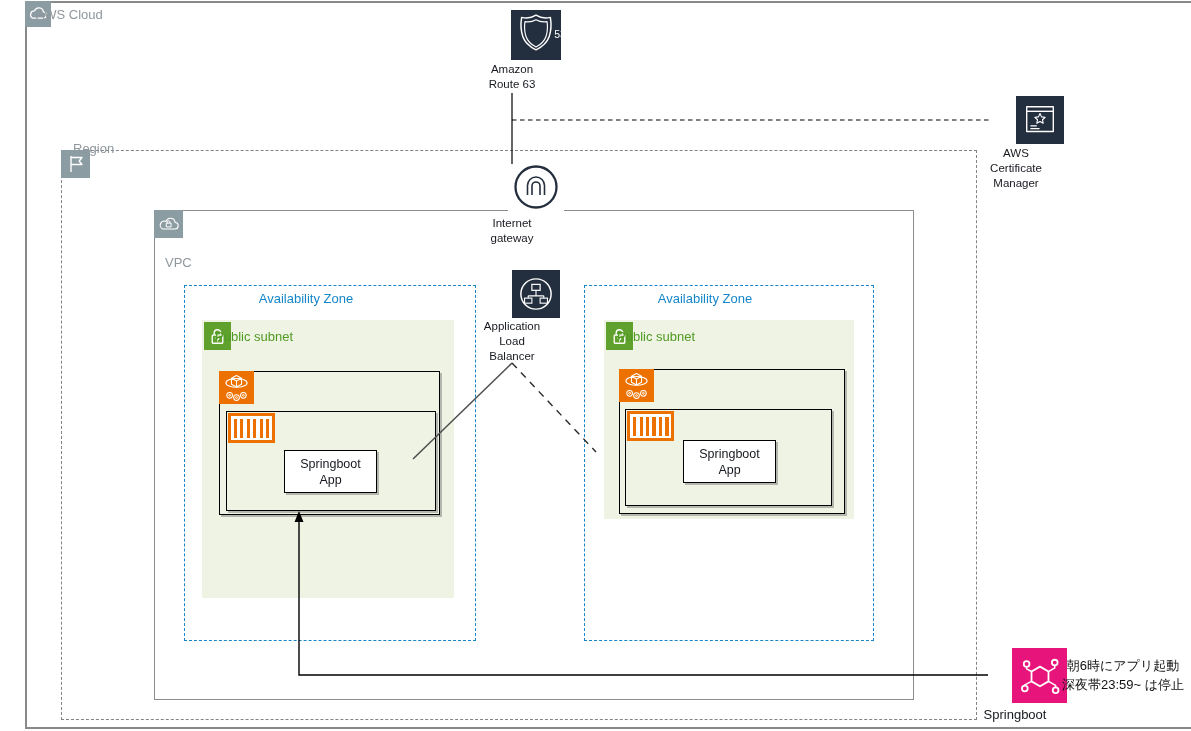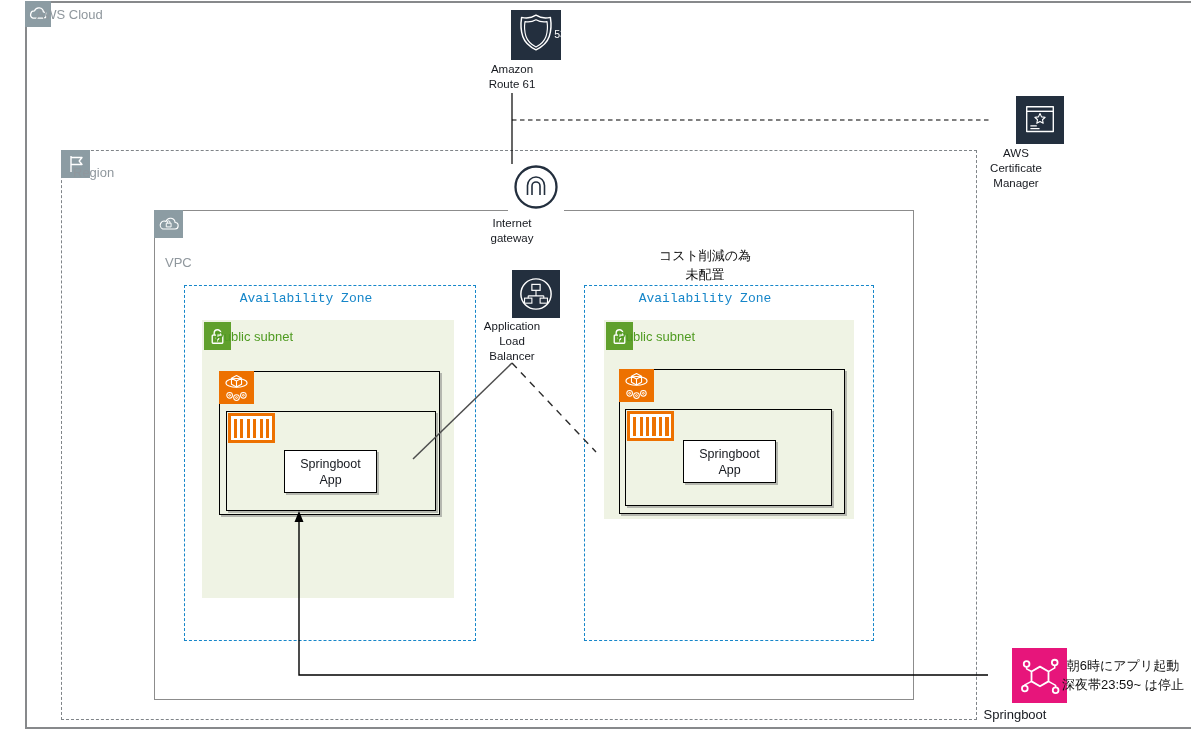--- a/index.html
+++ b/index.html
@@ -8,21 +8,21 @@
   .abs{position:absolute;box-sizing:border-box;margin-left:24px;}
   .caption{position:absolute;text-align:center;font-size:11.5px;line-height:15px;color:#16191F;white-space:pre-line;}
   .grp-label{position:absolute;font-size:13px;color:#8F979D;white-space:pre-line;}
   .icon-dark{background:#232F3E;display:flex;align-items:center;justify-content:center;}
   .icon-gray{background:#8C9CA3;display:flex;align-items:center;justify-content:center;}
   .icon-green{background:#60A02C;display:flex;align-items:center;justify-content:center;}
   .icon-orange{background:#ED7100;display:flex;align-items:center;justify-content:center;}
   .icon-pink{background:#E7157B;display:flex;align-items:center;justify-content:center;}
   .blackbox{border:1.4px solid #000;box-shadow:2px 2px 0 rgba(110,110,110,0.45);}
   .az{border:1px dashed #1686C9;}
-  .az-label{position:absolute;text-align:center;font-size:13px;color:#1686C9;font-family:Liberation Mono, monospace;}
+  .az-label{position:absolute;text-align:center;font-size:13px;color:#1686C9;}
   .subnet{background:#EFF3E4;}
   .subnet-label{position:absolute;font-size:13px;color:#4F9B21;}
   .note{position:absolute;font-size:13px;line-height:19px;color:#111;white-space:pre-line;text-align:center;}
   .springboot{background:#fff;text-align:center;font-size:12.5px;line-height:16px;padding-top:5px;white-space:pre-line;}
   svg{display:block;}
   #wires{position:absolute;left:0;top:0;z-index:60;pointer-events:none;}
   .stripes{position:absolute;left:2.5px;top:2.5px;right:2.5px;bottom:2.5px;
            background:repeating-linear-gradient(90deg,#ED7100 0 3px,#fff 3px 6.5px);}
 </style>
 </head>
@@ -38,41 +38,41 @@
   </div>
   <div class="grp-label" style="left:36px;top:7px;">AWS Cloud</div>
 
   <div class="abs" style="left:37px;top:150px;width:916px;height:570px;border:1px dashed #7F8488;"></div>
   <div class="abs icon-gray" style="left:37px;top:150px;width:29px;height:28px;">
     <svg width="24" height="24" viewBox="0 0 24 24" fill="none" stroke="#fff" stroke-width="1.4" stroke-linejoin="round">
       <path d="M7,4 V20"></path>
         <path d="M7,5.5 h11 l-2.8,3.5 2.8,3.5 H7"></path>
     </svg>
   </div>
-  <div class="grp-label" style="left:73px;top:165px;">Region</div>
+  <div class="grp-label" style="left:73px;top:141px;">Region</div>
 
   <div class="abs" style="left:130px;top:210px;width:760px;height:490px;border:1px solid #8C8C8C;"></div>
   <div class="abs icon-gray" style="left:130px;top:210px;width:29px;height:28px;">
     <svg width="25" height="25" viewBox="0 0 28 28" fill="none" stroke="#fff" stroke-linejoin="round">
       <path stroke-width="1.3" d="M7.5,19 h13.5 a3.6,3.6 0 0 0 .4,-7.2 a5.2,5.2 0 0 0 -10.1,-1.3 a4.4,4.4 0 0 0 -3.8,8.5 z"></path>
       <rect stroke-width="1.1" x="11.5" y="12.5" width="5.4" height="4.2"></rect>
       <path stroke-width="1.1" d="M12.8,12.5 v-1.2 a1.4,1.4 0 0 1 2.8,0 v1.2"></path>
     </svg>
   </div>
   <div class="grp-label" style="left:165px;top:230px;margin-top:25px;">VPC</div>
 
   <div class="abs icon-dark" style="left:487px;top:10px;width:50px;height:50px;">
     <svg width="50" height="50" viewBox="0 0 48 48" fill="none" stroke="#fff" stroke-linejoin="round">
       <path stroke-width="1.4" d="M24,5 c-4,2.6 -9.2,3.1 -13.8,2.1 c-1,6.2 -0.9,12.4 1.1,18.3 c1.9,5.5 6.7,9.9 12.7,12.8 c6,-2.9 10.8,-7.3 12.7,-12.8 c2,-5.9 2.1,-12.1 1.1,-18.3 C33.2,8.1 28,7.6 24,5 Z"></path>
       <path stroke-width="1.1" d="M24,9.4 c-3.1,1.8 -7,2.4 -10.6,1.8 c-0.7,4.9 -0.5,9.7 1,14.2 c1.5,4.3 5.1,7.8 9.6,10.2 c4.5,-2.4 8.1,-5.9 9.6,-10.2 c1.5,-4.5 1.7,-9.3 1,-14.2 C31,11.8 27.1,11.2 24,9.4 Z"></path>
     </svg>
     <span class="abs" style="left:0;top:18px;width:100%;text-align:center;color:#fff;font-size:10.5px;">53</span>
   </div>
   <div class="caption" style="left:462px;top:62px;width:100px;">Amazon
-Route 61</div>
+Route 63</div>
 
   <div class="abs icon-dark" style="left:992px;top:96px;width:48px;height:48px;">
     <svg width="44" height="44" viewBox="0 0 48 48" fill="none" stroke="#fff" stroke-linejoin="round">
       <rect stroke-width="1.5" x="9.5" y="9.5" width="29" height="27"></rect>
       <path stroke-width="1.5" d="M9.5,14.5 H38.5"></path>
       <polygon stroke-width="1.2" points="24,17 25.7,20.6 29.6,21 26.7,23.7 27.5,27.6 24,25.6 20.5,27.6 21.3,23.7 18.4,21 22.3,20.6"></polygon>
       <path stroke-width="1.4" d="M13.5,30.5 h7 M13.5,33.5 h10"></path>
     </svg>
   </div>
   <div class="caption" style="left:966px;top:146px;width:100px;">AWS
@@ -96,22 +96,20 @@
       <rect stroke-width="1.3" x="19.5" y="13.5" width="9" height="6.5"></rect>
       <path stroke-width="1.2" d="M24,20 V26 M15.5,26 H32.5 M15.5,26 V28.5 M32.5,26 V28.5"></path>
       <rect stroke-width="1.2" x="11.5" y="28.5" width="8" height="5.5"></rect>
       <rect stroke-width="1.2" x="28.5" y="28.5" width="8" height="5.5"></rect>
     </svg>
   </div>
   <div class="caption" style="left:472px;top:319px;width:80px;">Application
 Load
 Balancer</div>
 
-  <div class="note" style="left:630px;top:246px;width:150px;">コスト削減の為
-未配置</div>
 
   <div class="abs az" style="left:160px;top:285px;width:292px;height:356px;"></div>
   <div class="az-label" style="left:160px;top:291px;width:292px;">Availability Zone</div>
   <div class="abs subnet" style="left:178px;top:320px;width:252px;height:278px;"></div>
   <div class="abs icon-green" style="left:180px;top:322px;width:27px;height:28px;">
     <svg width="23" height="23" viewBox="0 0 24 24" fill="none" stroke="#fff">
       <path stroke-width="1.4" d="M8.5,10.5 V8.5 a3.5,3.5 0 0 1 7,0 v2"></path>
       <rect stroke-width="1.4" x="6.5" y="10.5" width="11" height="8.5" rx="0.8"></rect>
       <circle stroke-width="1.2" cx="12" cy="13.8" r="1.4"></circle>
       <path stroke-width="1.2" d="M12,15.2 V17.2"></path>

